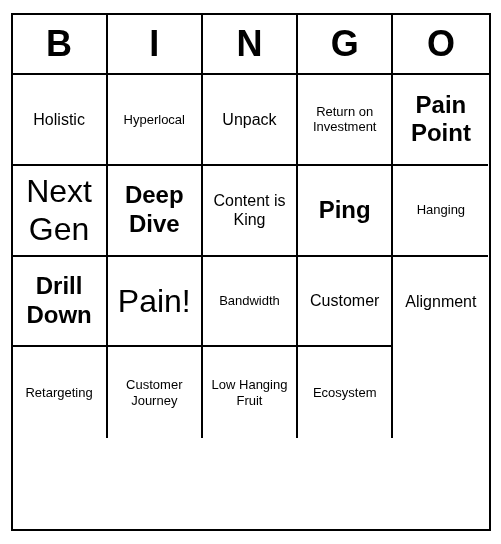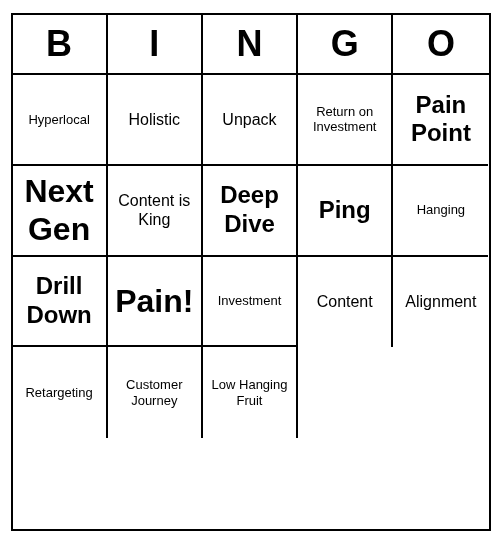--- a/index.html
+++ b/index.html
@@ -53,82 +53,85 @@
     .bingo-grid .bingo-cell:nth-last-child(-n+5) {
       border-bottom: none;
     }
     .bingo-cell span {
       display: block;
       line-height: 1.2;
     }
     .font-small { font-size: 13px; }
     .font-medium { font-size: 16px; }
     .font-large { font-size: 24px; font-weight: bold; }
-    .font-xlarge { font-size: 32px; font-weight: bold; }
+    .font-xlarge { font-size: 32px; font-weight: normal; }
   </style>
 </head>
 <body>
 
 <div class="bingo-card">
   <div class="bingo-header">
   <div class="bingo-header-cell">B</div>
       <div class="bingo-header-cell">I</div>
       <div class="bingo-header-cell">N</div>
       <div class="bingo-header-cell">G</div>
       <div class="bingo-header-cell">O</div>
     </div>
   <div class="bingo-grid">
   <div class="bingo-cell">
-        <span class="font-small">Hyperlocal</span>
+        <span class="font-medium">Holistic</span>
       </div>
       <div class="bingo-cell">
-        <span class="font-medium">Holistic</span>
+        <span class="font-small">Hyperlocal</span>
       </div>
       <div class="bingo-cell">
         <span class="font-medium">Unpack</span>
       </div>
       <div class="bingo-cell">
         <span class="font-small">Return on Investment</span>
       </div>
       <div class="bingo-cell">
         <span class="font-large">Pain Point</span>
       </div>
       <div class="bingo-cell">
         <span class="font-xlarge">Next Gen</span>
       </div>
       <div class="bingo-cell">
-        <span class="font-medium">Content is King</span>
+        <span class="font-large">Deep Dive</span>
       </div>
       <div class="bingo-cell">
-        <span class="font-large">Deep Dive</span>
+        <span class="font-medium">Content is King</span>
       </div>
       <div class="bingo-cell">
         <span class="font-large">Ping</span>
       </div>
       <div class="bingo-cell">
         <span class="font-small">Hanging</span>
       </div>
       <div class="bingo-cell">
         <span class="font-large">Drill Down</span>
       </div>
       <div class="bingo-cell">
         <span class="font-xlarge">Pain!</span>
       </div>
       <div class="bingo-cell">
-        <span class="font-small">Investment</span>
+        <span class="font-small">Bandwidth</span>
       </div>
       <div class="bingo-cell">
-        <span class="font-medium">Content</span>
+        <span class="font-medium">Customer</span>
       </div>
       <div class="bingo-cell">
         <span class="font-medium">Alignment</span>
       </div>
       <div class="bingo-cell">
         <span class="font-small">Retargeting</span>
       </div>
       <div class="bingo-cell">
         <span class="font-small">Customer Journey</span>
       </div>
       <div class="bingo-cell">
         <span class="font-small">Low Hanging Fruit</span>
       </div>
+      <div class="bingo-cell">
+        <span class="font-small">Ecosystem</span>
+      </div>
     </div>
 </div>
 
 </body></html>

